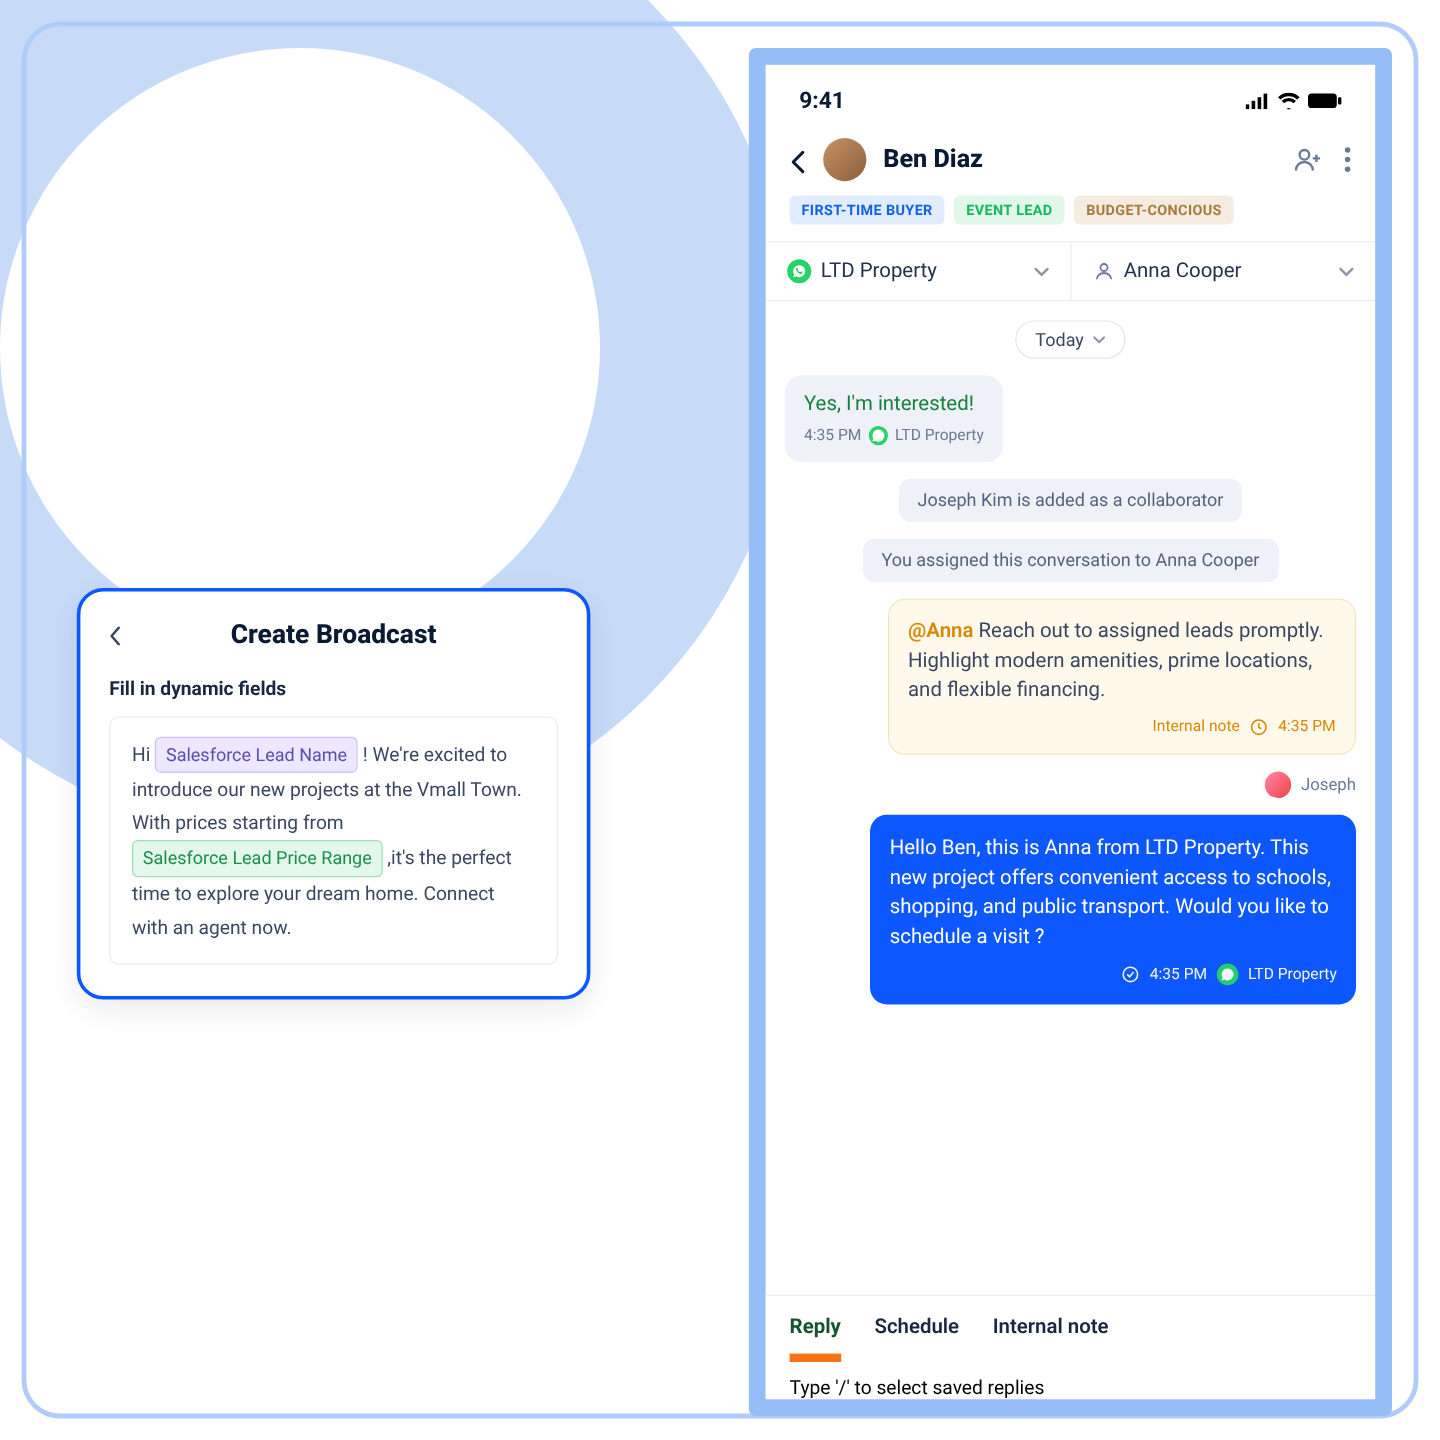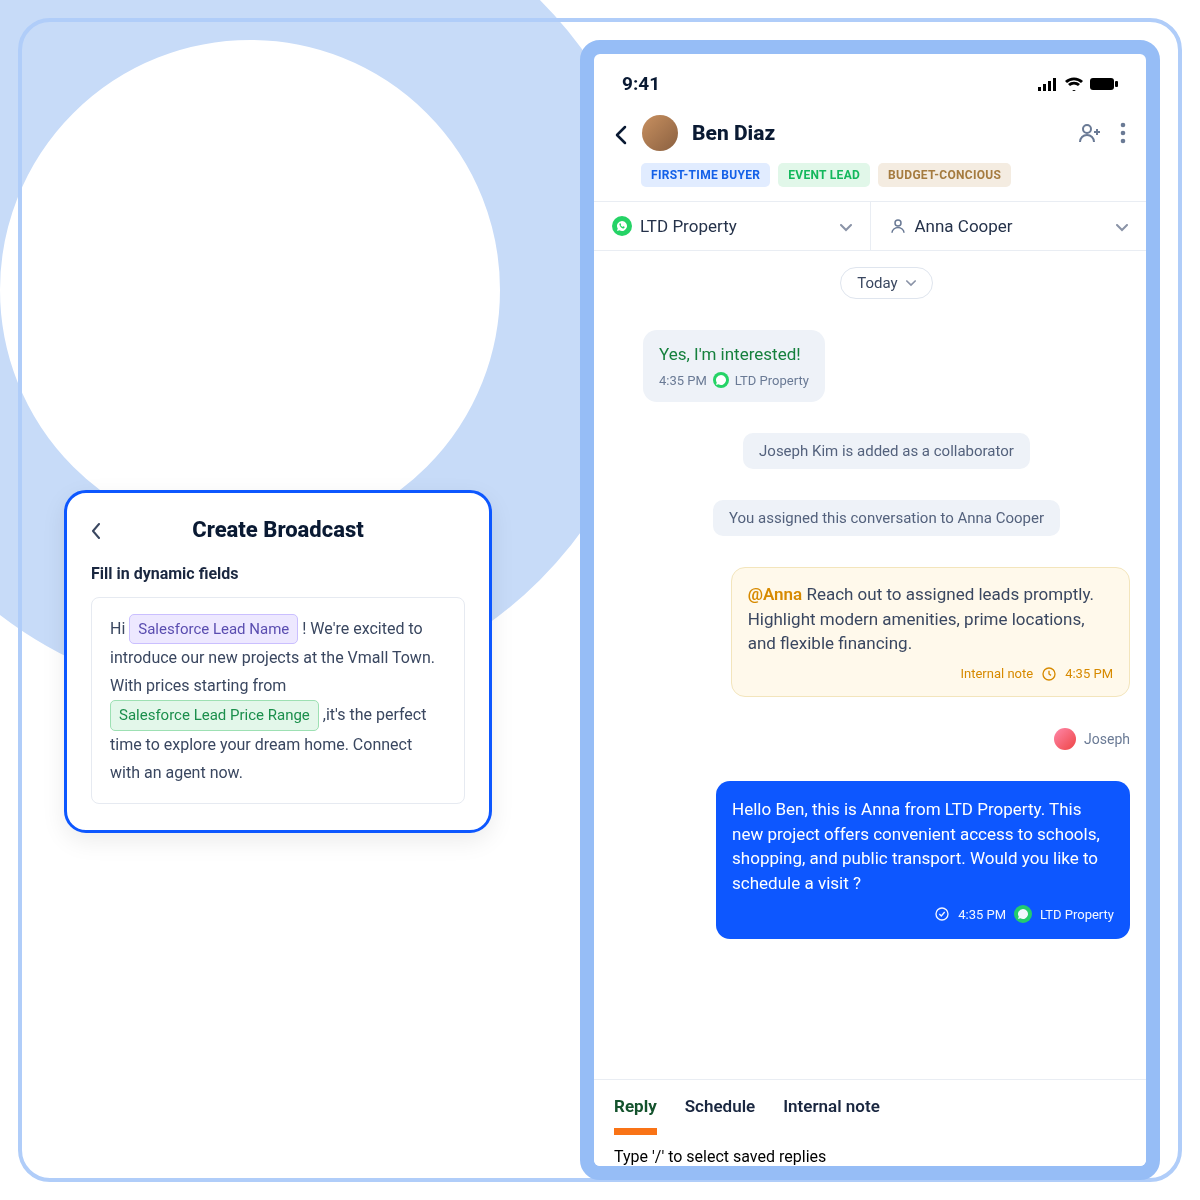--- a/index.html
+++ b/index.html
@@ -5,45 +5,45 @@
 * { margin:0; padding:0; box-sizing:border-box; font-family:-apple-system,BlinkMacSystemFont,'Segoe UI',Roboto,sans-serif; }
 body { width:1200px; height:1200px; background:#fff; position:relative; overflow:hidden; }
 
 
 .arc { position:absolute; width:820px; height:820px; border:160px solid #c7dbf8; border-radius:50%; top:-120px; left:-160px; z-index:0; }
 
 
 .frame { position:absolute; inset:18px; border:4px solid #b0cdf9; border-radius:32px; z-index:1; }
 
 
-.phone { position:absolute; right:40px; top:40px; width:580px; height:1140px; background:#fff; border:14px solid #96bdf6; border-radius:20px; z-index:2; overflow:hidden; display:flex; flex-direction:column; }
+.phone { position:absolute; right:40px; top:40px; width:536px; height:1140px; background:#fff; border:14px solid #96bdf6; border-radius:6px; z-index:2; overflow:hidden; display:flex; flex-direction:column; }
 .status-bar { display:flex; justify-content:space-between; align-items:center; padding:18px 28px 8px 28px; font-size:19px; font-weight:700; color:#0a1a33; }
 .status-icons { display:flex; gap:6px; align-items:center; }
 
 
 .chat-header { padding:12px 20px 14px 20px; border-bottom:1px solid #e9edf3; }
 .header-row { display:flex; align-items:center; gap:14px; }
 .back { font-size:24px; color:#0a1a33; cursor:pointer; }
 .avatar { width:36px; height:36px; border-radius:50%; background:linear-gradient(135deg,#c89060,#8a6040); display:inline-block; }
 .name { font-size:21px; font-weight:800; color:#0a1a33; flex:1; }
 .header-actions { display:flex; gap:18px; align-items:center; color:#6a7a95; }
 .tags { display:flex; gap:8px; margin-top:12px; }
 .tag { font-size:12px; font-weight:700; padding:5px 10px; border-radius:5px; letter-spacing:0.3px; }
-.tag.blue { background:#e1ecff; color:#1360e8;margin-left:27px; }
+.tag.blue { background:#e1ecff; color:#1360e8; }
 .tag.green { background:#e1f7e9; color:#13b85c; }
 .tag.brown { background:#f4ece1; color:#a57b3f; }
 
 .selectors { display:flex; border-bottom:1px solid #e9edf3; }
 .selector { flex:1; display:flex; align-items:center; gap:8px; padding:14px 18px; font-size:17px; color:#25324a; cursor:pointer; }
 .selector:first-child { border-right:1px solid #e9edf3; }
 .wabadge { width:20px; height:20px; border-radius:50%; background:#25d366; display:inline-flex; align-items:center; justify-content:center; }
 .wabadge svg { width:12px; height:12px; fill:#fff; }
 .chev { margin-left:auto; color:#8a93a7; }
 
-.messages { flex:1; overflow:hidden; padding:16px 16px 0 16px; display:flex; flex-direction:column; gap:31px;margin-left:33px; }
+.messages { flex:1; overflow:hidden; padding:16px 16px 0 16px; display:flex; flex-direction:column; gap:14px; }
 .today-pill { align-self:center; border:1px solid #dfe5ee; border-radius:20px; padding:6px 16px; font-size:15px; color:#3a4760; display:flex; align-items:center; gap:8px; }
 .in-bubble { align-self:flex-start; background:#eef2f8; border-radius:14px; padding:14px 16px; max-width:75%; }
 .in-bubble .msg { font-size:17px; color:#15803d; }
 .in-meta { display:flex; align-items:center; gap:6px; font-size:13px; color:#6a7a95; margin-top:8px; }
 .sys-msg { align-self:center; background:#eef2f8; border-radius:10px; padding:9px 16px; font-size:15px; color:#54627d; max-width:92%; text-align:center; }
 
 .note-bubble { align-self:flex-end; max-width:82%; background:#fff9eb; border:1px solid #f3e5bc; border-radius:14px; padding:14px 16px; }
 .note-bubble .msg { font-size:17px; color:#3a4760; line-height:1.45; }
 .mention { color:#d78a00; font-weight:600; }
 .note-meta { display:flex; justify-content:flex-end; align-items:center; gap:8px; font-size:13px; color:#d78a00; margin-top:10px; }

